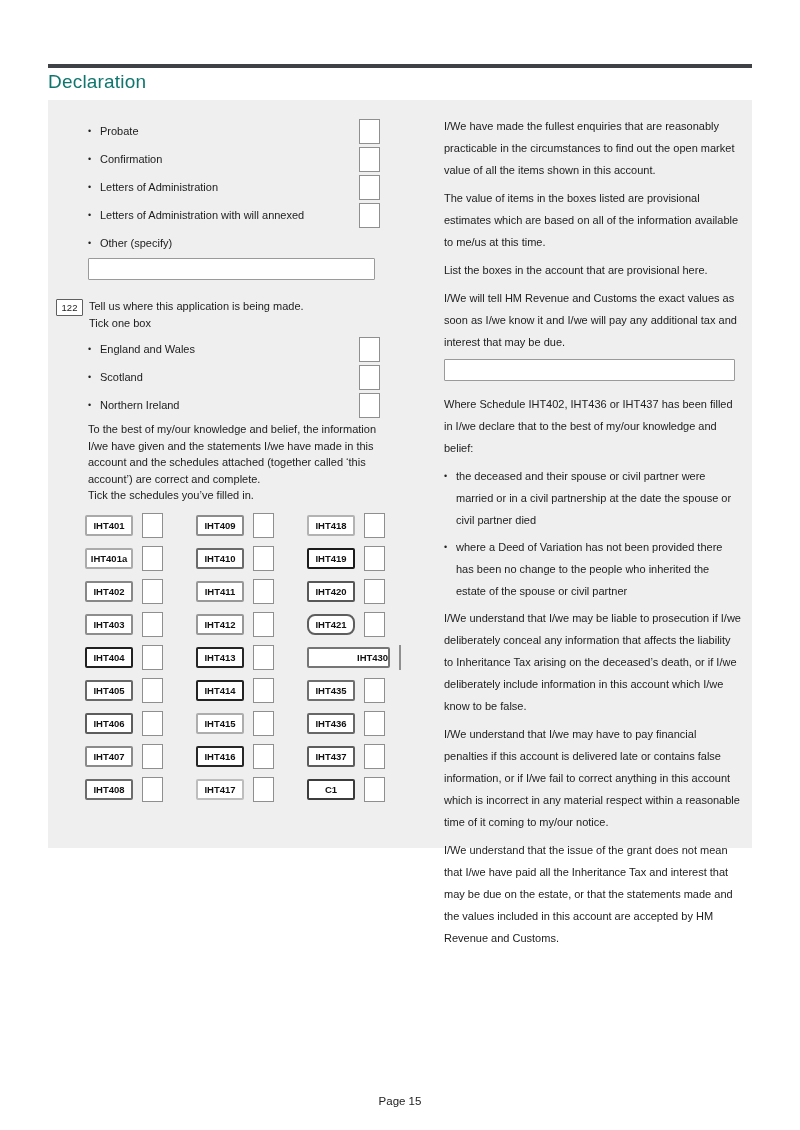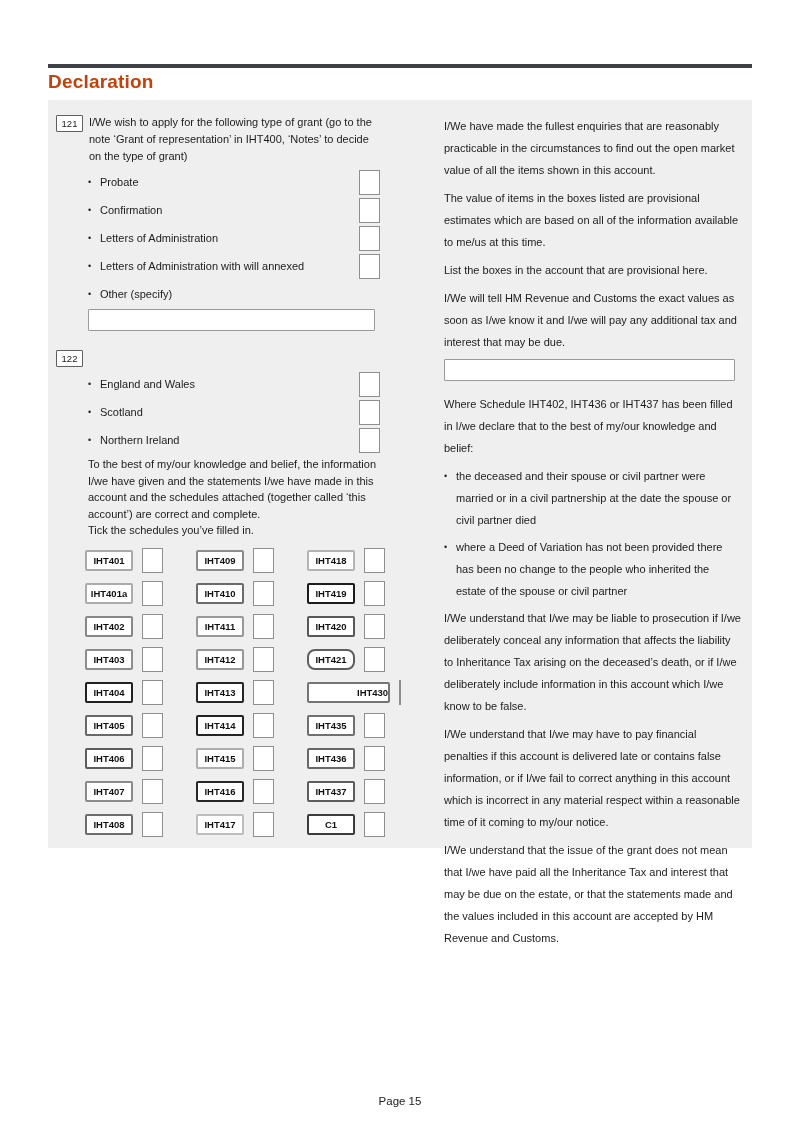--- a/index.html
+++ b/index.html
@@ -2,21 +2,21 @@
 <html><head>
 <meta charset="utf-8">
 <style>
   html,body{margin:0;padding:0;}
   body{
     width:800px;height:1130px;background:#ffffff;
     font-family:"Liberation Sans", sans-serif;color:#1c1c1c;
     position:relative;overflow:hidden;
   }
   .top-rule{position:absolute;left:48px;top:64px;width:704px;height:4px;background:#3e4145;}
-  h1.page-title{position:absolute;left:48px;top:71px;margin:0;font-size:19px;font-weight:bold;color:#c2410c;letter-spacing:.2px;}
+  h1.page-title{position:absolute;left:48px;top:71px;margin:0;font-size:19px;font-weight:normal;color:#0f766e;letter-spacing:.2px;}
   .panel{position:absolute;left:48px;top:100px;width:704px;height:748px;background:#efefef;}
 
   
   .col-left{position:absolute;left:8px;top:14px;width:324px;font-size:11px;line-height:17px;}
   .q-block{display:flex;align-items:flex-start;}
   .qnum{flex:none;width:25px;height:15px;border:1px solid #5f5f5f;background:#fff;border-radius:1px;
         font-size:9.5px;display:flex;align-items:center;justify-content:center;margin:1px 6px 0 0;}
   .qtext{width:296px;}
   .opts{margin-top:3px;}
   .opt-row{display:flex;align-items:center;height:28px;padding-left:32px;}
@@ -49,24 +49,20 @@
 </head>
 <body>
 
 <div class="top-rule" style="background: rgb(62, 65, 69);"></div>
 <h1 class="page-title">Declaration</h1>
 
 <div class="panel" style="background: rgb(239, 239, 239);">
 
   <div class="col-left">
 
-    <div class="q-block">
-      <div class="qnum">121</div>
-      <div class="qtext">I/We wish to apply for the following type of grant (go to the note ‘Grant of representation’ in IHT400, ‘Notes’ to decide on the type of grant)</div>
-    </div>
 
     <div class="opts">
         <div class="opt-row">
           <span class="bullet">•</span>
           <span class="opt-label">Probate</span>
           <span class="checkbox"></span>
         </div>
         <div class="opt-row">
           <span class="bullet">•</span>
           <span class="opt-label">Confirmation</span>
@@ -85,20 +81,24 @@
       </div>
 
     <div class="other-row">
       <span class="bullet">•</span>
       <span class="opt-label">Other (specify)</span>
     </div>
     <input type="text" class="text-input other-input" value="" style="">
 
     <div class="q-block q122-block">
       <div class="qnum">122</div>
+      <div class="qtext">
+        <span>Tell us where this application is being made.</span><br>
+        <span>Tick one box</span>
+      </div>
     </div>
 
     <div class="opts">
         <div class="opt-row">
           <span class="bullet">•</span>
           <span class="opt-label">England and Wales</span>
           <span class="checkbox"></span>
         </div>
         <div class="opt-row">
           <span class="bullet">•</span>

